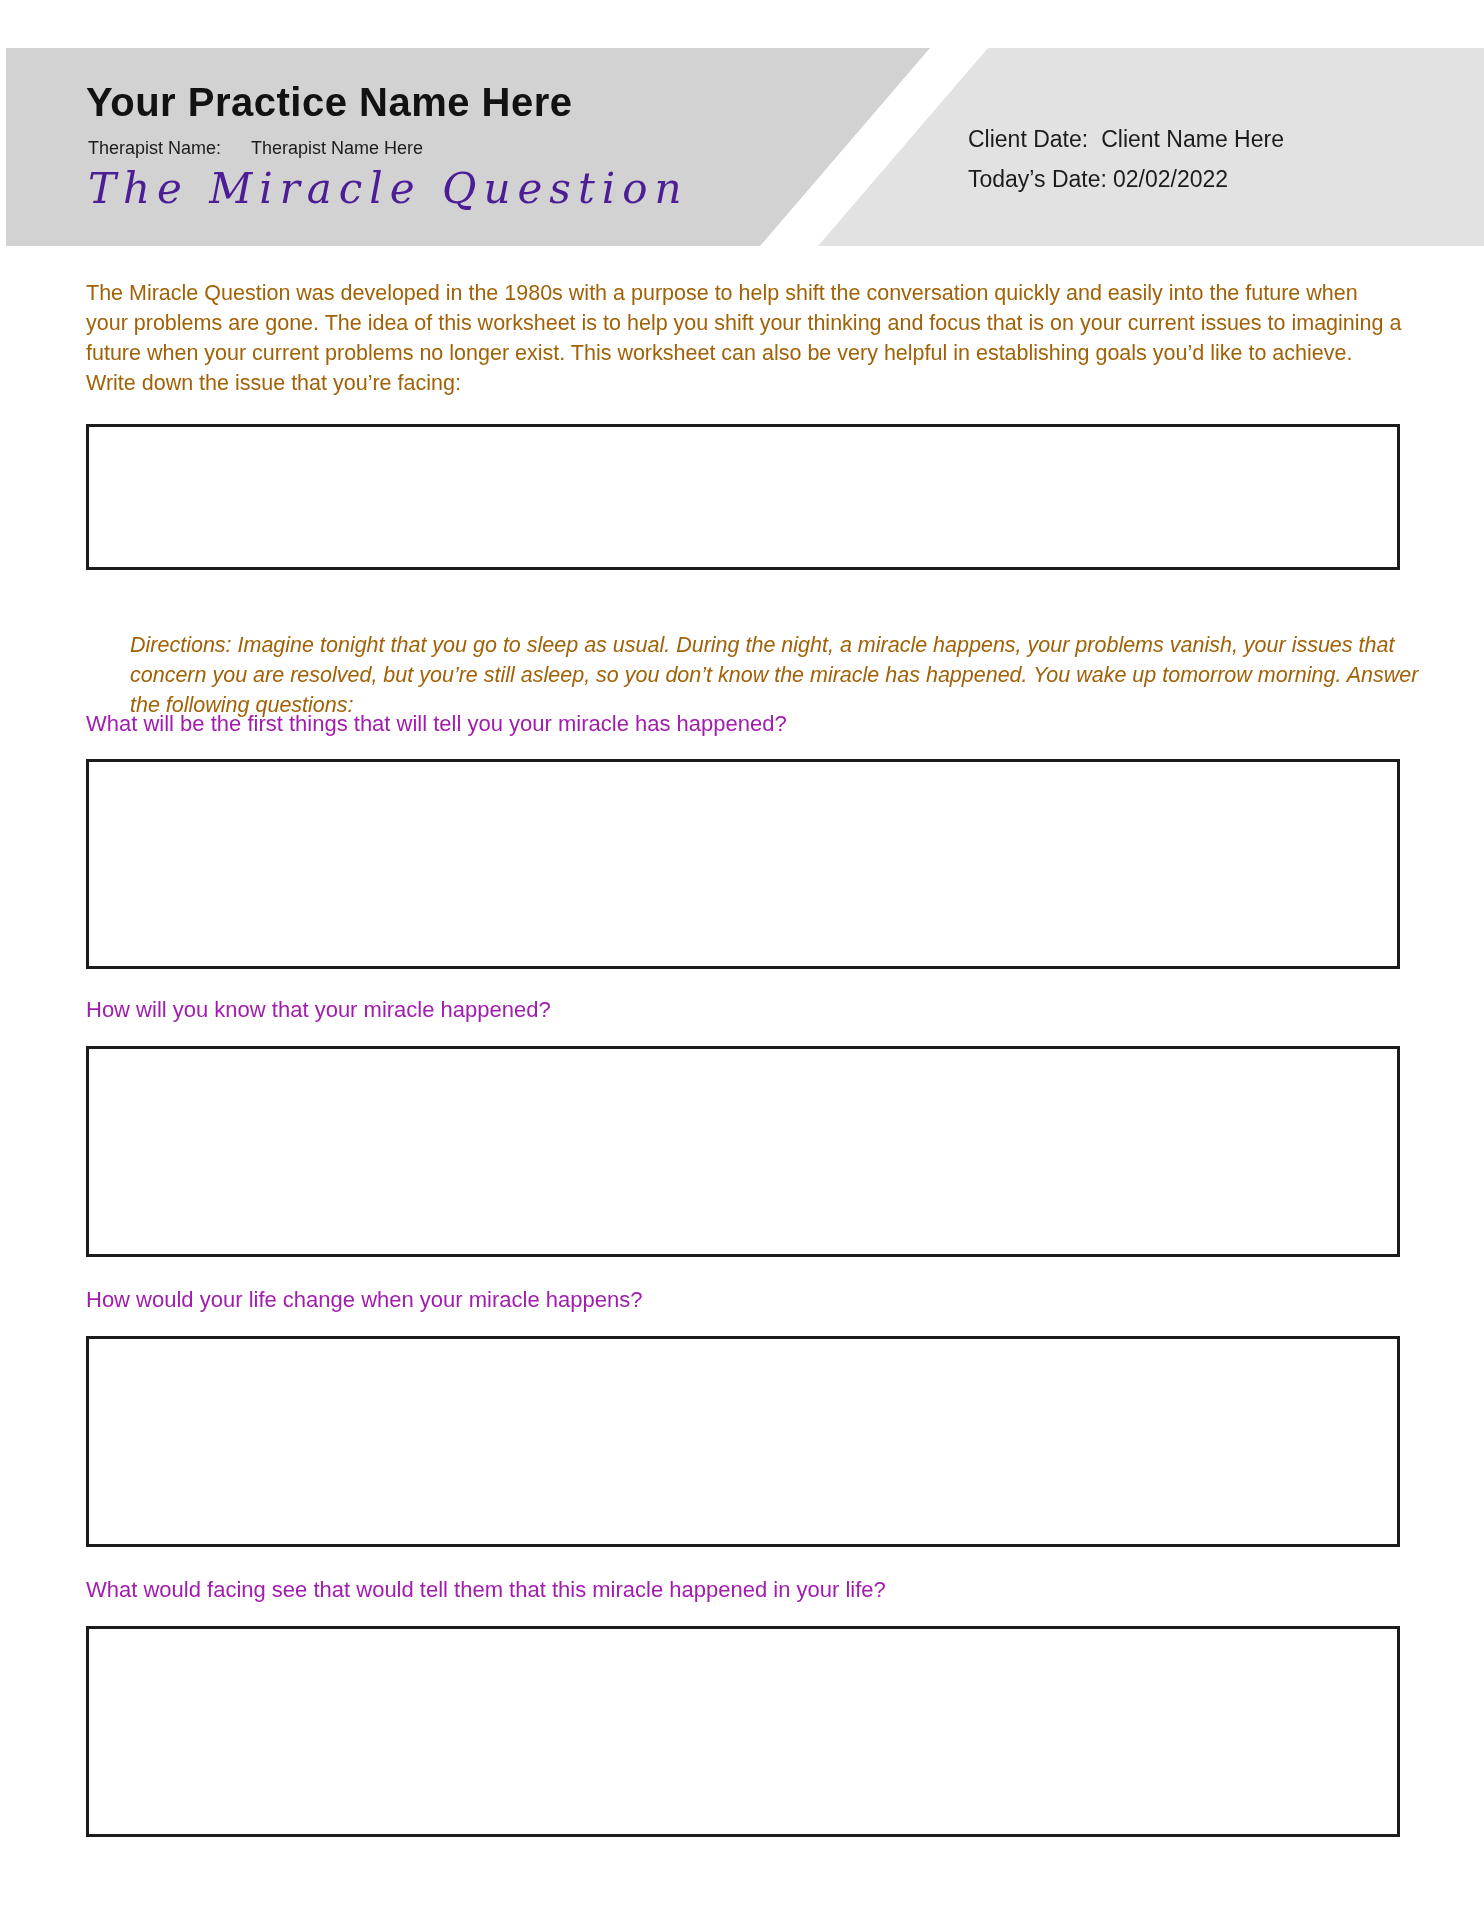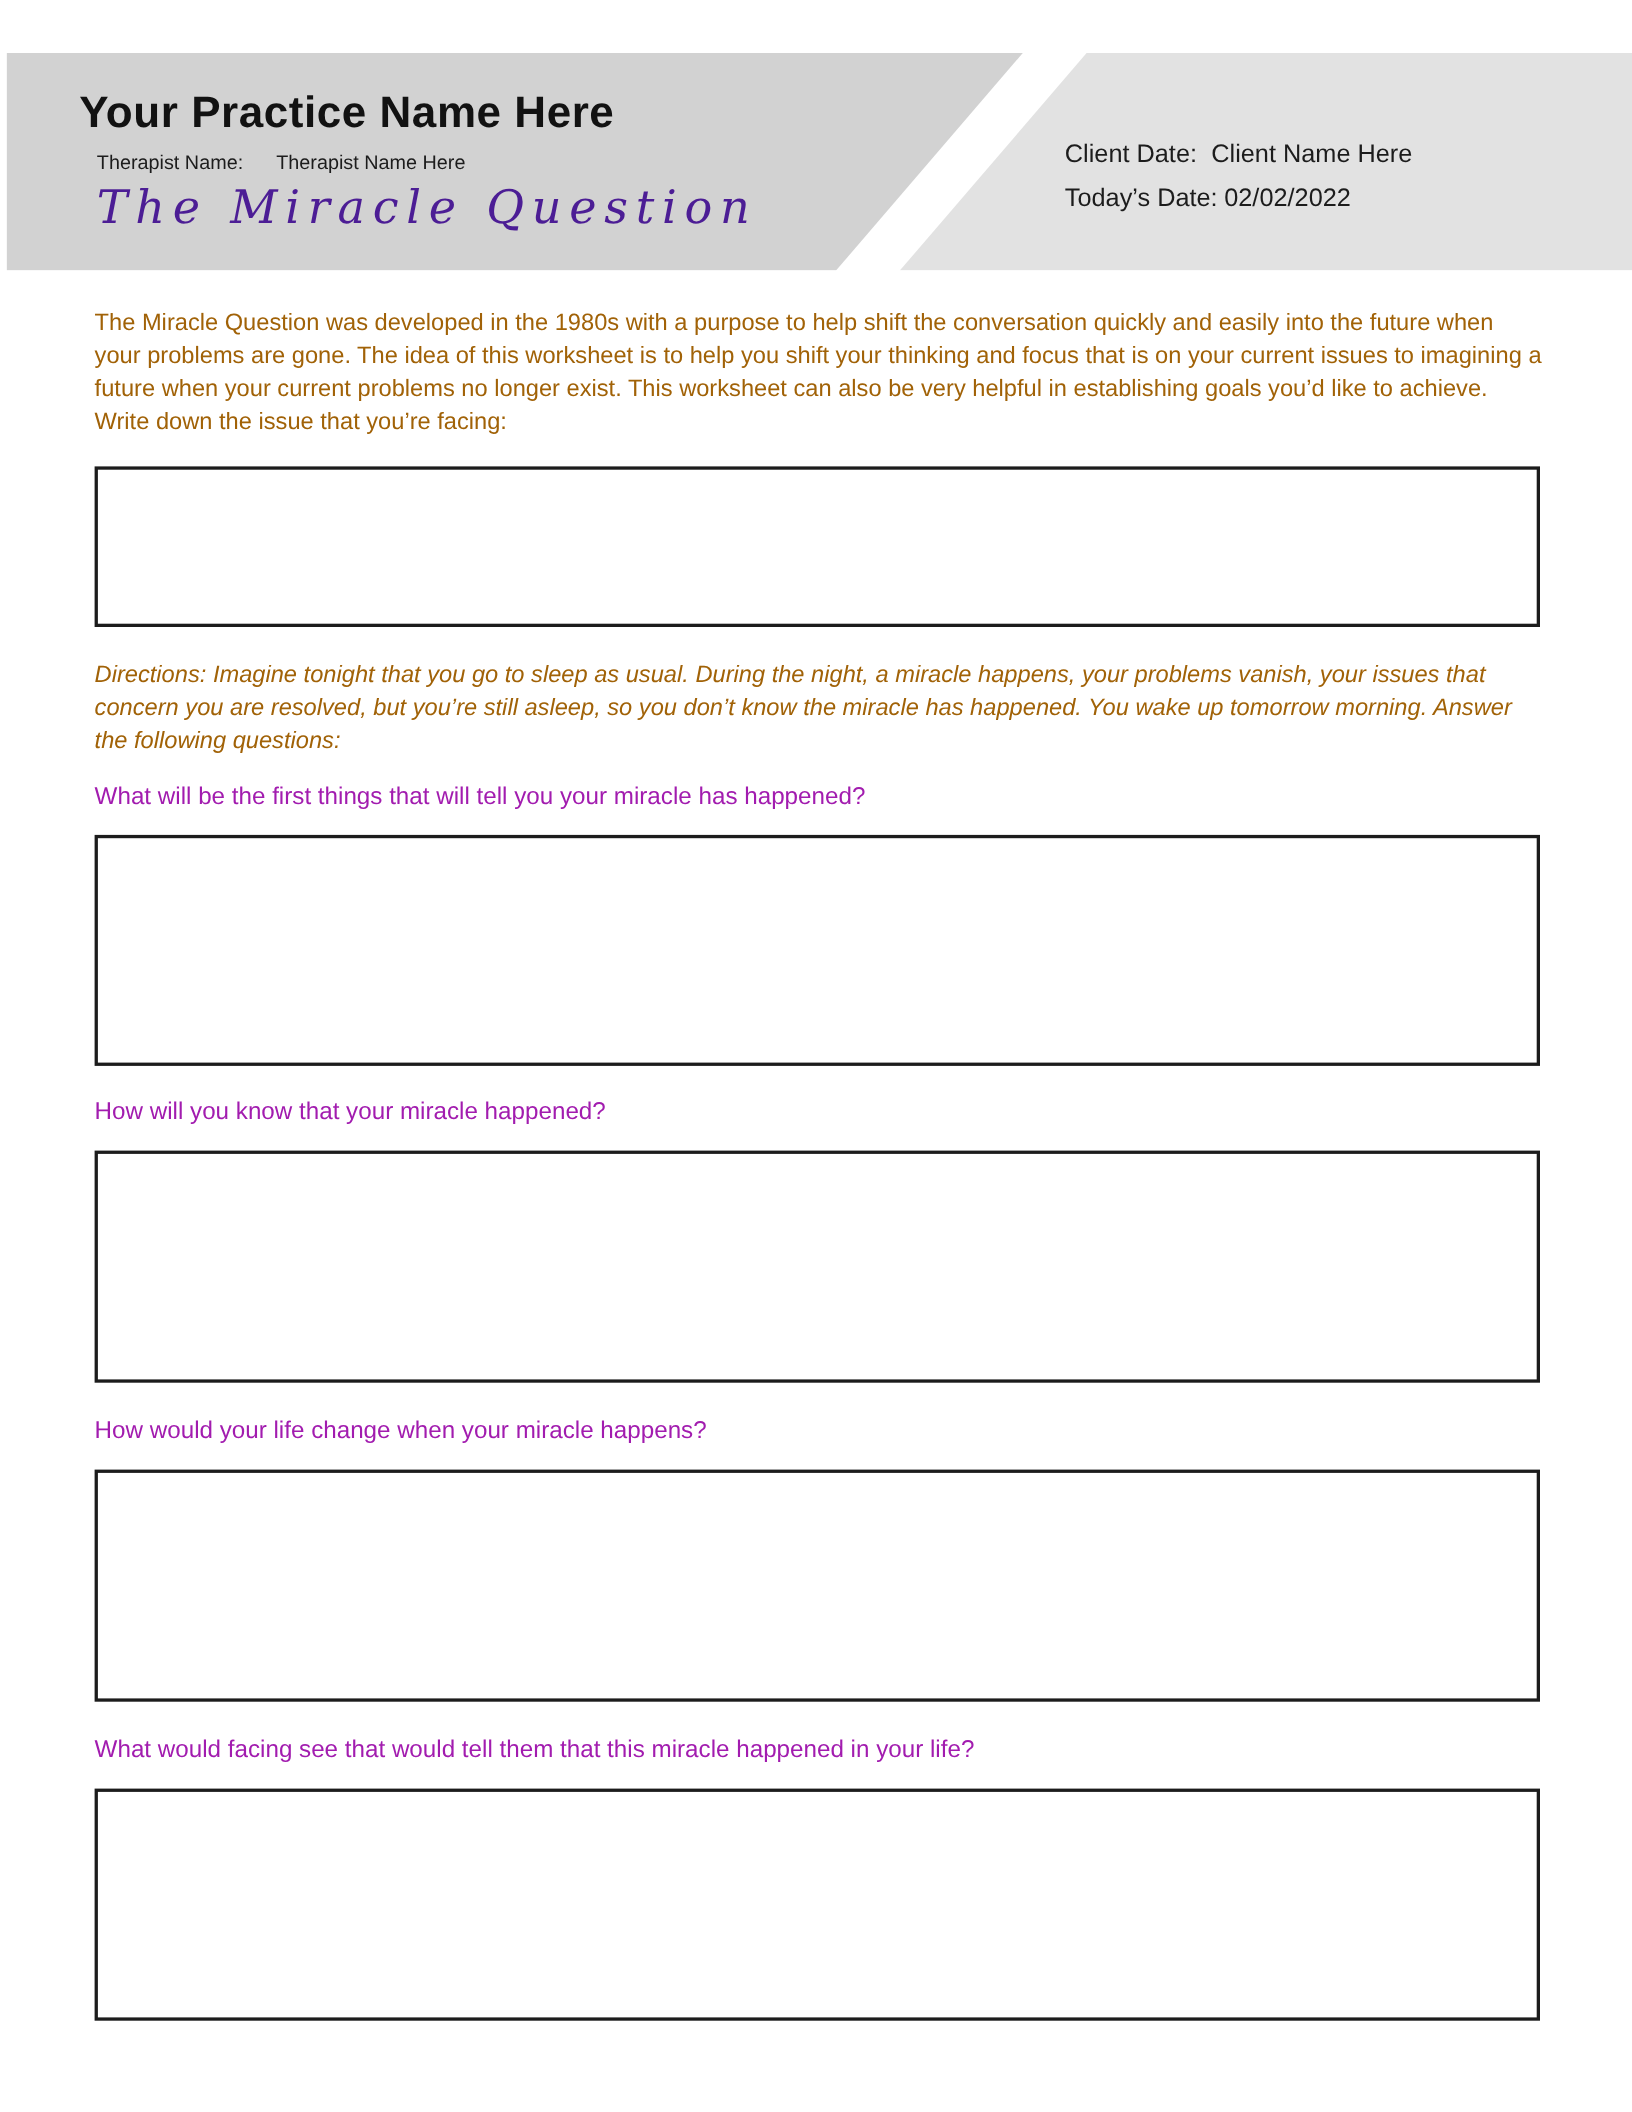--- a/index.html
+++ b/index.html
@@ -14,21 +14,21 @@
   .band { position:absolute; top:48px; left:0; width:1484px; height:198px; }
   .band-left {
     position:absolute; inset:0; background:#d2d2d2;
     clip-path:polygon(6px 0, 930px 0, 760px 100%, 6px 100%);
   }
   .band-right {
     position:absolute; inset:0; background:#e2e2e2;
     clip-path:polygon(988px 0, 100% 0, 100% 100%, 818px 100%);
   }
   .practice-name {
-    position:absolute; left:72px; top:32px;
+    position:absolute; left:86px; top:32px;
     font-size:40px; font-weight:bold; color:#121212; letter-spacing:0.5px;
   }
   .therapist-line {
     position:absolute; left:88px; top:90px;
     font-size:18px; color:#1c1c1c;
   }
   .therapist-line .value { margin-left:30px; }
   .script-title {
     position:absolute; left:88px; top:116px;
     font-family:"DejaVu Serif", serif; font-style:italic;
@@ -41,21 +41,21 @@
   .date-line   { top:118px; }
   .client-line .value { margin-left:13px;margin-top:31px; }
   .date-line   .value { margin-left:6px; }
 
   
   .para {
     position:absolute; left:86px; width:1318px;
     font-size:21.5px; line-height:30px; color:#a16207;
   }
   .intro { top:278px; }
-  .directions { top:598px; font-style:italic; }
+  .directions { top:630px; font-style:italic;margin-left:44px; }
   .q-label {
     position:absolute; left:86px; width:1318px;
     font-size:22px; line-height:28px; color:#a21caf;
   }
   #q1 { top:710px; }
   #q2 { top:996px; }
   #q3 { top:1286px; }
   #q4 { top:1576px; }
 
   

